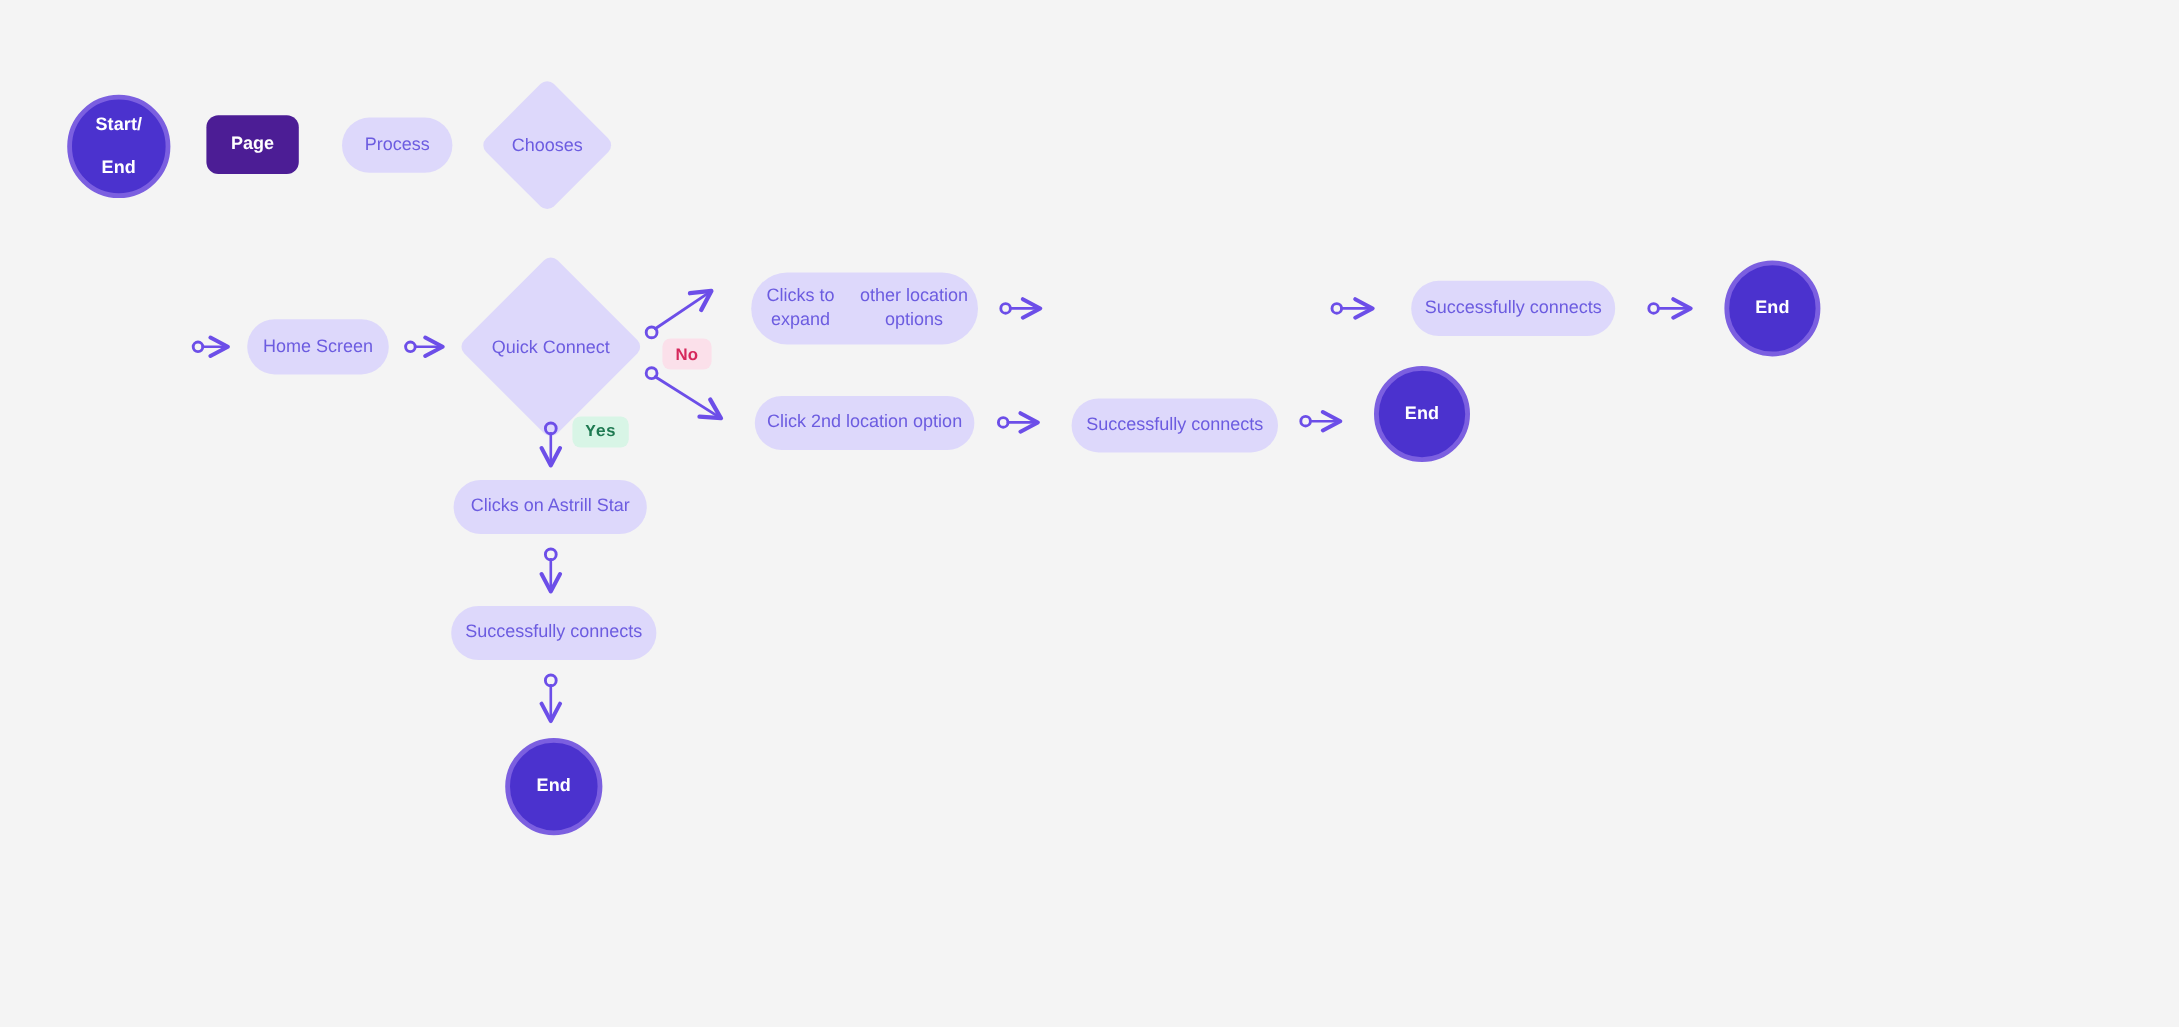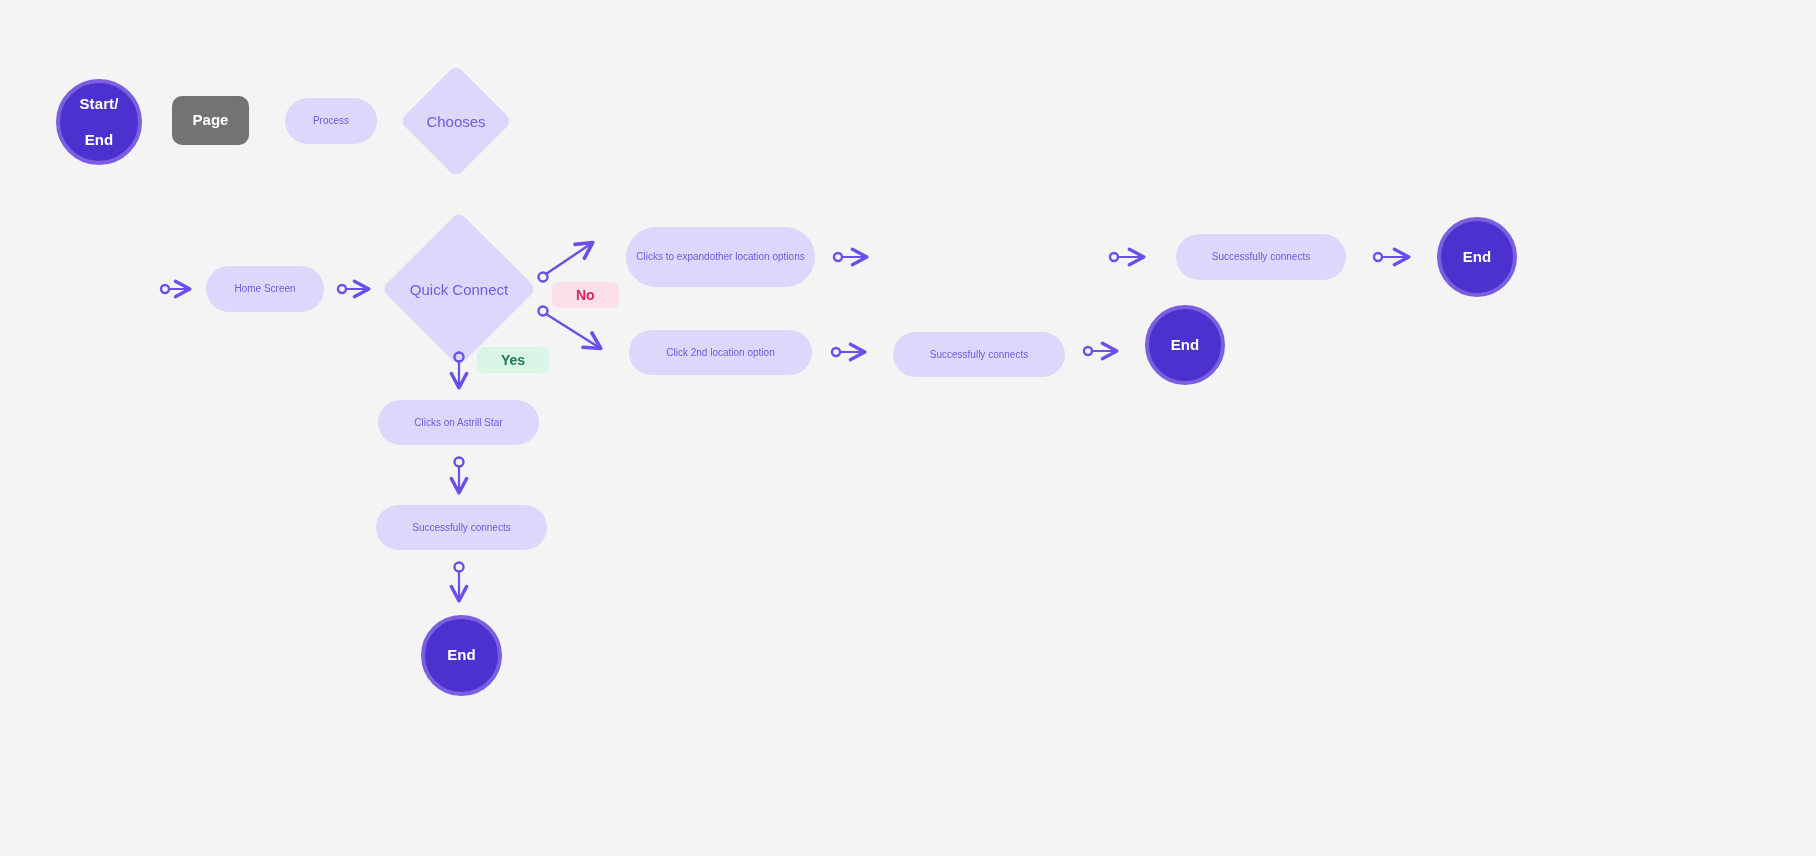--- a/index.html
+++ b/index.html
@@ -36,33 +36,33 @@
     background: #4b32ce;
     border: 4px solid #7b5fe0;
     color: #ffffff;
     font-size: 15px;
     font-weight: 700;
     letter-spacing: .1px;
   }
 
   
   .page-node {
-    background: #737373;
+    background: #4c1d95;
     border-radius: 10px;
     color: #ffffff;
     font-size: 15px;
     font-weight: 600;
   }
 
   
   .process-node {
     background: #ddd8fb;
     border-radius: 999px;
     color: #6c5ce0;
-    font-size: 10px;
+    font-size: 15px;
     font-weight: 500;
   }
 
   
   .decision-wrap {
     position: absolute;
   }
   .decision-shape {
     position: absolute;
     inset: 0;
@@ -84,21 +84,21 @@
 
   
   .branch-label {
     position: absolute;
     display: flex;
     align-items: center;
     justify-content: center;
     border-radius: 7px;
     font-size: 14px;
     font-weight: 600;
-    padding: 0 24px;
+    padding: 0 11px;
     height: 26px;
     box-sizing: border-box;
   }
   .branch-yes {
     background: #d8f5e6;
     color: #1f7a52;
   }
   .branch-no {
     background: #fbe0ea;
     color: #d6285c;
@@ -144,21 +144,21 @@
 
   <div class="decision-wrap" style="left:404px; top:234px; width:110px; height:110px;">
     <div class="decision-shape"></div>
     <div class="decision-label">Quick Connect</div>
   </div>
 
   <div class="branch-label branch-no" style="left:552px; top:282px;">
     <span>No</span>
   </div>
 
-  <div class="branch-label branch-yes" style="left:477px; top:347px;">
+  <div class="branch-label branch-yes" style="left:477px; top:347px;font-family:Liberation Mono, monospace;">
     <span>Yes</span>
   </div>
 
   <div class="node process-node" style="left:626px; top:227px; width:189px; height:60px; flex-direction:row;">
     <span>Clicks to expand</span>
     <span>other location options</span>
   </div>
 
 
   <div class="node process-node" style="left:1176px; top:234px; width:170px; height:46px;">

